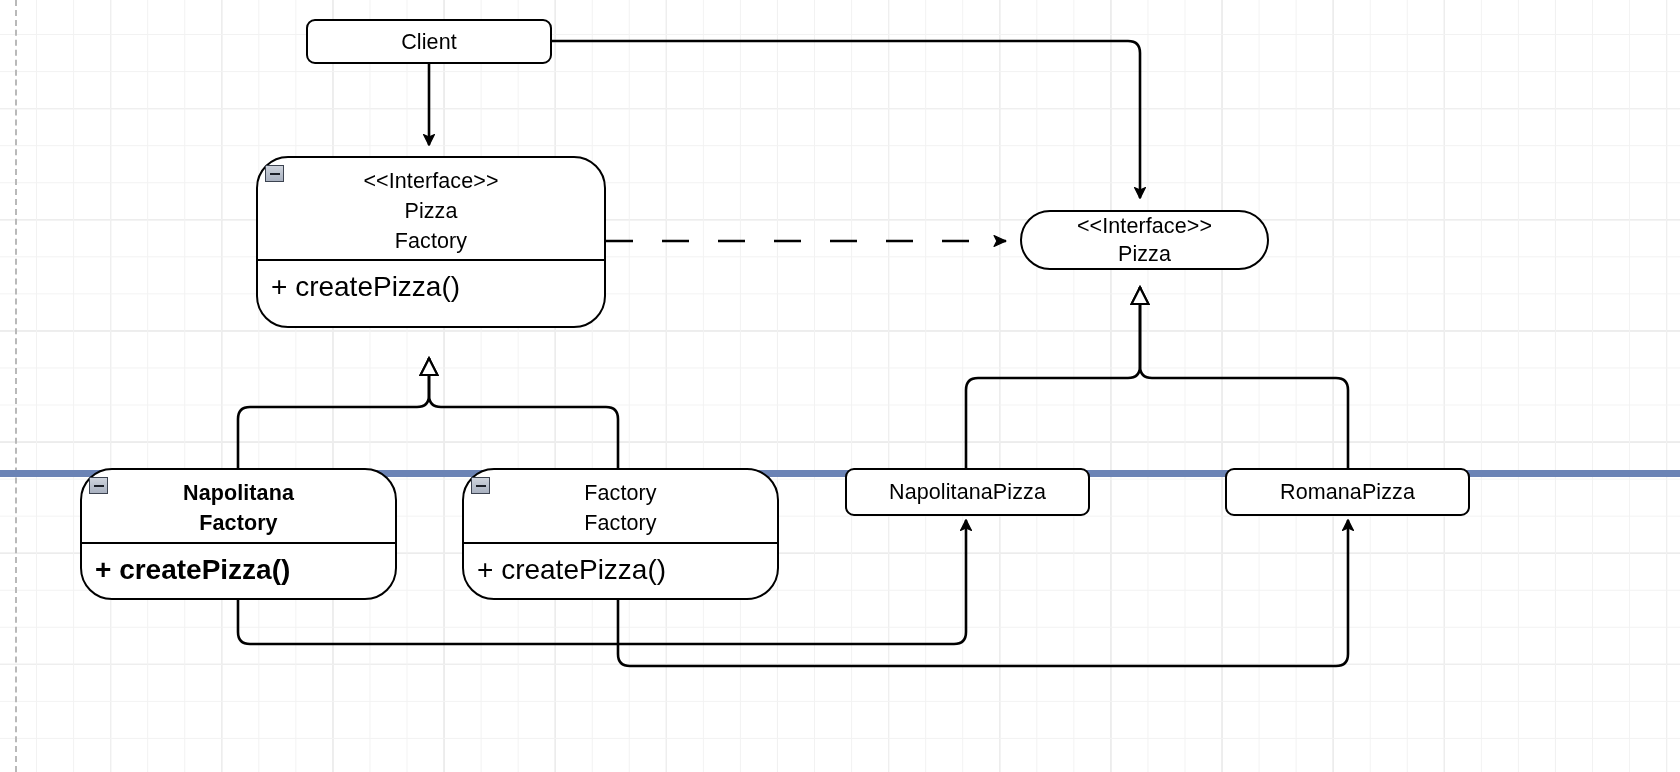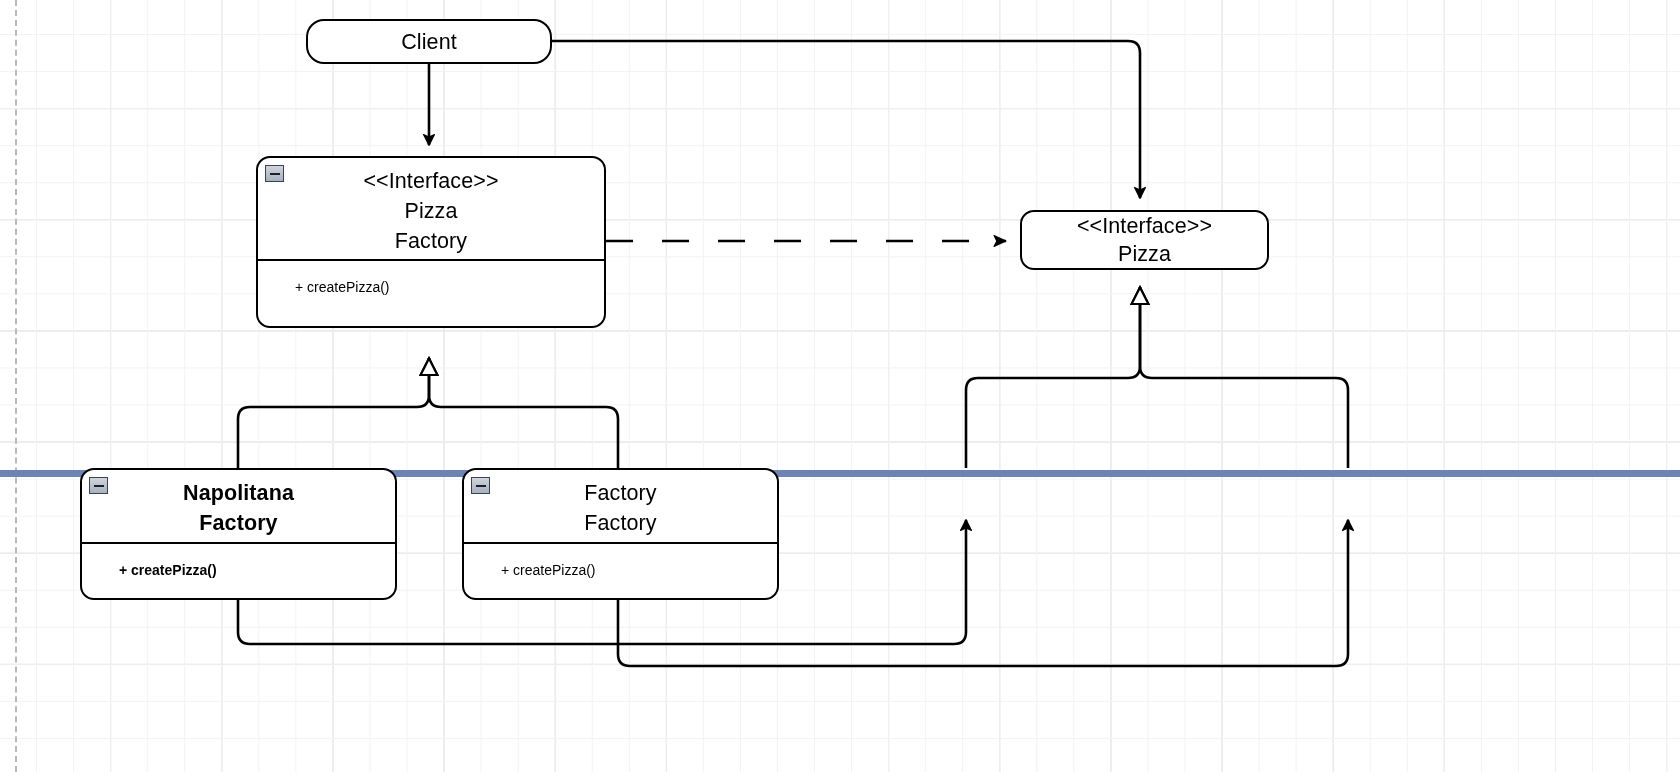--- a/index.html
+++ b/index.html
@@ -53,22 +53,22 @@
 
   
   .node {
     position: absolute;
     box-sizing: border-box;
     background: #ffffff;
     border: 2.2px solid #000000;
     color: #000000;
     text-align: center;
   }
-  .node.rounded-sm { border-radius: 18px; }
-  .node.rounded-lg { border-radius: 14px; }
+  .node.rounded-sm { border-radius: 9px; }
+  .node.rounded-lg { border-radius: 32px; }
 
   .node .title {
     display: flex;
     flex-direction: column;
     align-items: center;
     justify-content: center;
     width: 100%;
     box-sizing: border-box;
     font-size: 21.5px;
     line-height: 30px;
@@ -79,23 +79,22 @@
   .node .divider {
     height: 0;
     border-top: 2.2px solid #000000;
     width: 100%;
   }
   .node .members {
     box-sizing: border-box;
     width: 100%;
     text-align: left;
     padding: 12px 0 0 13px;
-    font-size: 14px;
+    font-size: 28px;
     line-height: 28px;
-    margin-left: 24px;
   }
 
   
   .collapse-icon {
     position: absolute;
     left: 7px;
     top: 7px;
     width: 19px;
     height: 17px;
     box-sizing: border-box;
@@ -204,15 +203,25 @@
     <div class="title" style="height:72px; padding-top:3px;">
       <span class="ln">Factory</span>
       <span class="ln">Factory</span>
     </div>
     <div class="divider"></div>
     <div class="members">
       <div>+ createPizza()</div>
     </div>
   </div>
 
-
+  <div class="node rounded-sm" style="left:845px; top:468px; width:245px; height:48px;">
+    <div class="title" style="height:44px;">
+      <span class="ln">NapolitanaPizza</span>
+    </div>
+  </div>
+
+  <div class="node rounded-sm" style="left:1225px; top:468px; width:245px; height:48px;">
+    <div class="title" style="height:44px;">
+      <span class="ln">RomanaPizza</span>
+    </div>
+  </div>
 
 </div>
 
 </body></html>

